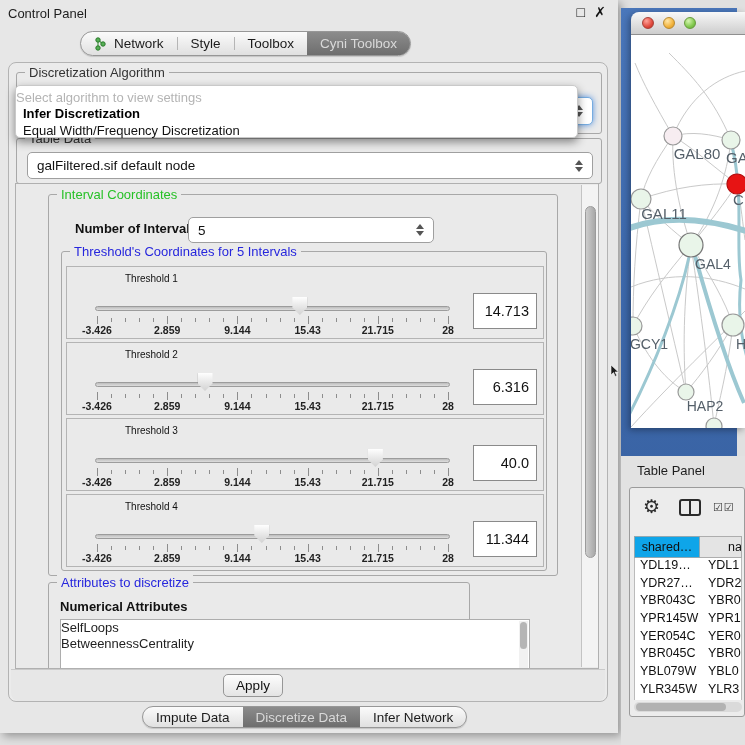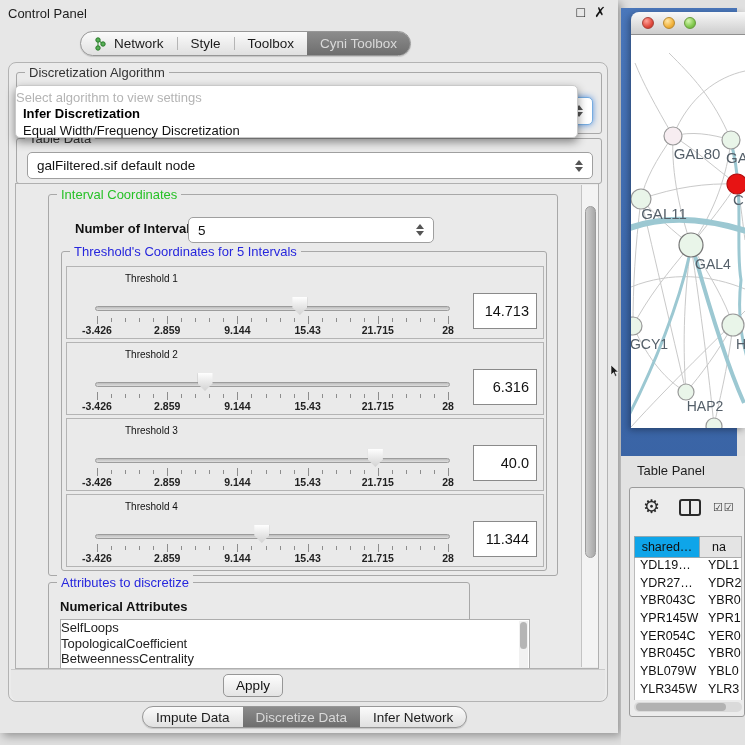--- a/index.html
+++ b/index.html
@@ -92,21 +92,21 @@
   .right-bottom { position:absolute; left:621px; top:456px; width:124px; height:289px; background:#e2e2e2; }
   .tp-title { position:absolute; left:16px; top:7px; font-size:13px; color:#1d1d1d; }
   .table-panel { position:absolute; left:8px; top:31px; width:116px; height:230px; background:#ececec; border:1px solid #9b9b9b; border-radius:3px; }
   .tp-gear { position:absolute; left:13px; top:7px; font-size:19px; color:#2b2b2b; }
   .tp-colicon { position:absolute; left:49px; top:11px; width:22px; height:17px; border:2px solid #2b2b2b; border-radius:3px; }
   .tp-colicon::after { content:""; position:absolute; left:8px; top:0; width:2px; height:13px; background:#2b2b2b; }
   .tp-checks { position:absolute; left:83px; top:13px; font-size:11px; color:#333; letter-spacing:1px; }
   .tp-grid { position:absolute; left:4px; top:48px; width:108px; }
   .tp-header { display:flex; height:22px; font-size:12.5px; color:#111; }
   .tp-h1 { width:66px; background:#0ea5e9; border:1px solid #8fa8b2; text-align:center; line-height:20px; }
-  .tp-h2 { flex:1; background:#e4e4e4; border:1px solid #adadad; border-left:none; padding-left:12px; line-height:20px; overflow:hidden; }
+  .tp-h2 { flex:1; background:#e4e4e4; border:1px solid #adadad; border-left:none; padding-left:28px; line-height:20px; overflow:hidden; }
   .tp-rows { height:142px; overflow:hidden; background:#fff; border-left:1px solid #bbb; border-right:1px solid #bbb; }
   .tp-row { display:flex; height:17.7px; font-size:12.5px; color:#111; }
   .tp-c1 { width:66px; padding-left:5px; white-space:nowrap; overflow:hidden; }
   .tp-c2 { flex:1; padding-left:7px; white-space:nowrap; overflow:hidden; }
   .tp-hscroll { position:absolute; left:4px; top:214px; width:108px; height:10px; background:#dadada; border-radius:5px; }
   .tp-hthumb { position:absolute; left:2px; top:1px; width:90px; height:8px; border-radius:4px; background:#b2b2b2; }
 
   .net-tab-icon { width:14px; height:14px; }
   .cursor-svg { position:absolute; left:610px; top:365px; width:9px; height:12px; z-index:70; }
 </style>
@@ -361,21 +361,20 @@
 </div>
           </div>
         </div>
 
         <div class="group g-attr" style="background:#eaeaea;">
           <span class="group-title gt-blue">Attributes to discretize</span>
           <span class="attr-label">Numerical Attributes</span>
           <div class="attr-list">
             <div>
                 <div class="attr-item">SelfLoops</div>
-                <div class="attr-item">TopologicalCoefficient</div>
                 <div class="attr-item">BetweennessCentrality</div>
               </div>
             <div class="attr-scroll">
                 <div class="attr-thumb"></div>
               </div>
           </div>
         </div>
 
         <div class="v-scrollbar">
           <div class="v-thumb"></div>

